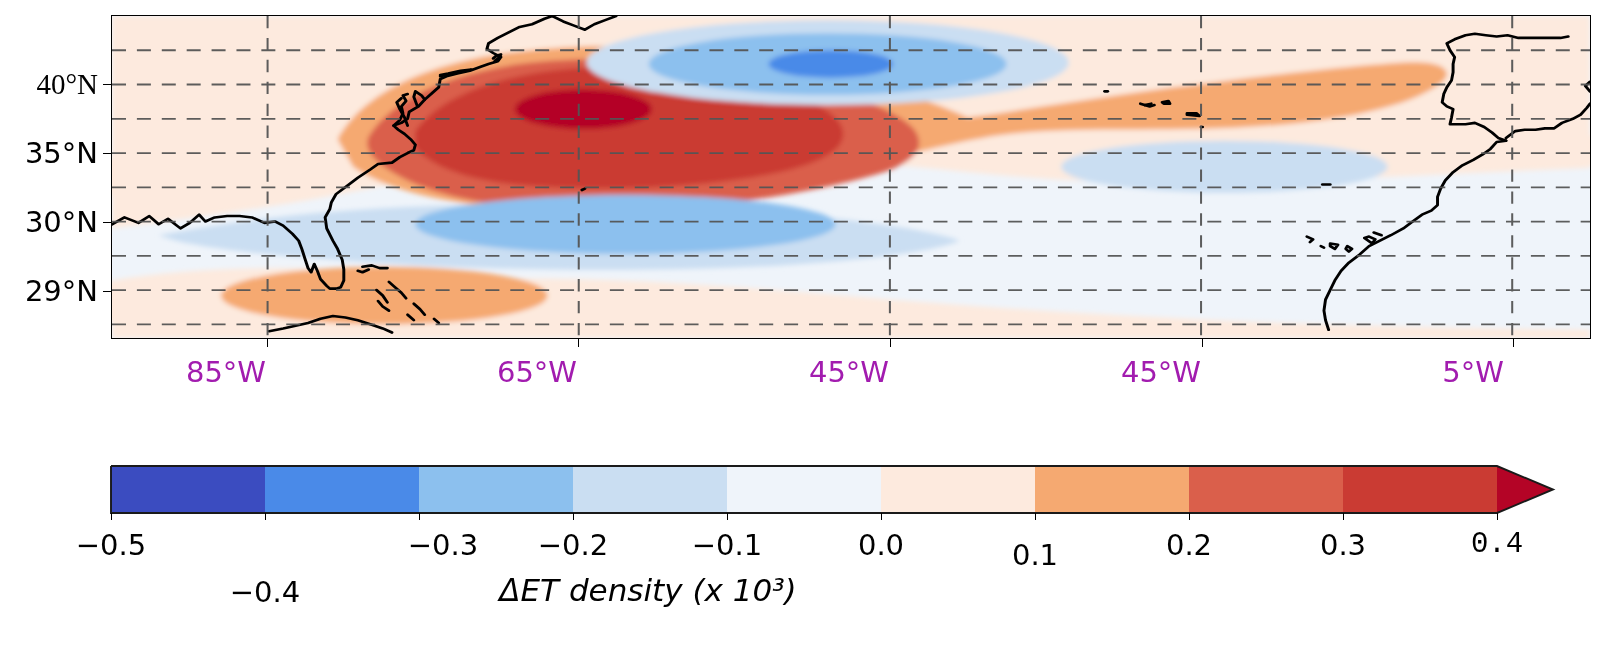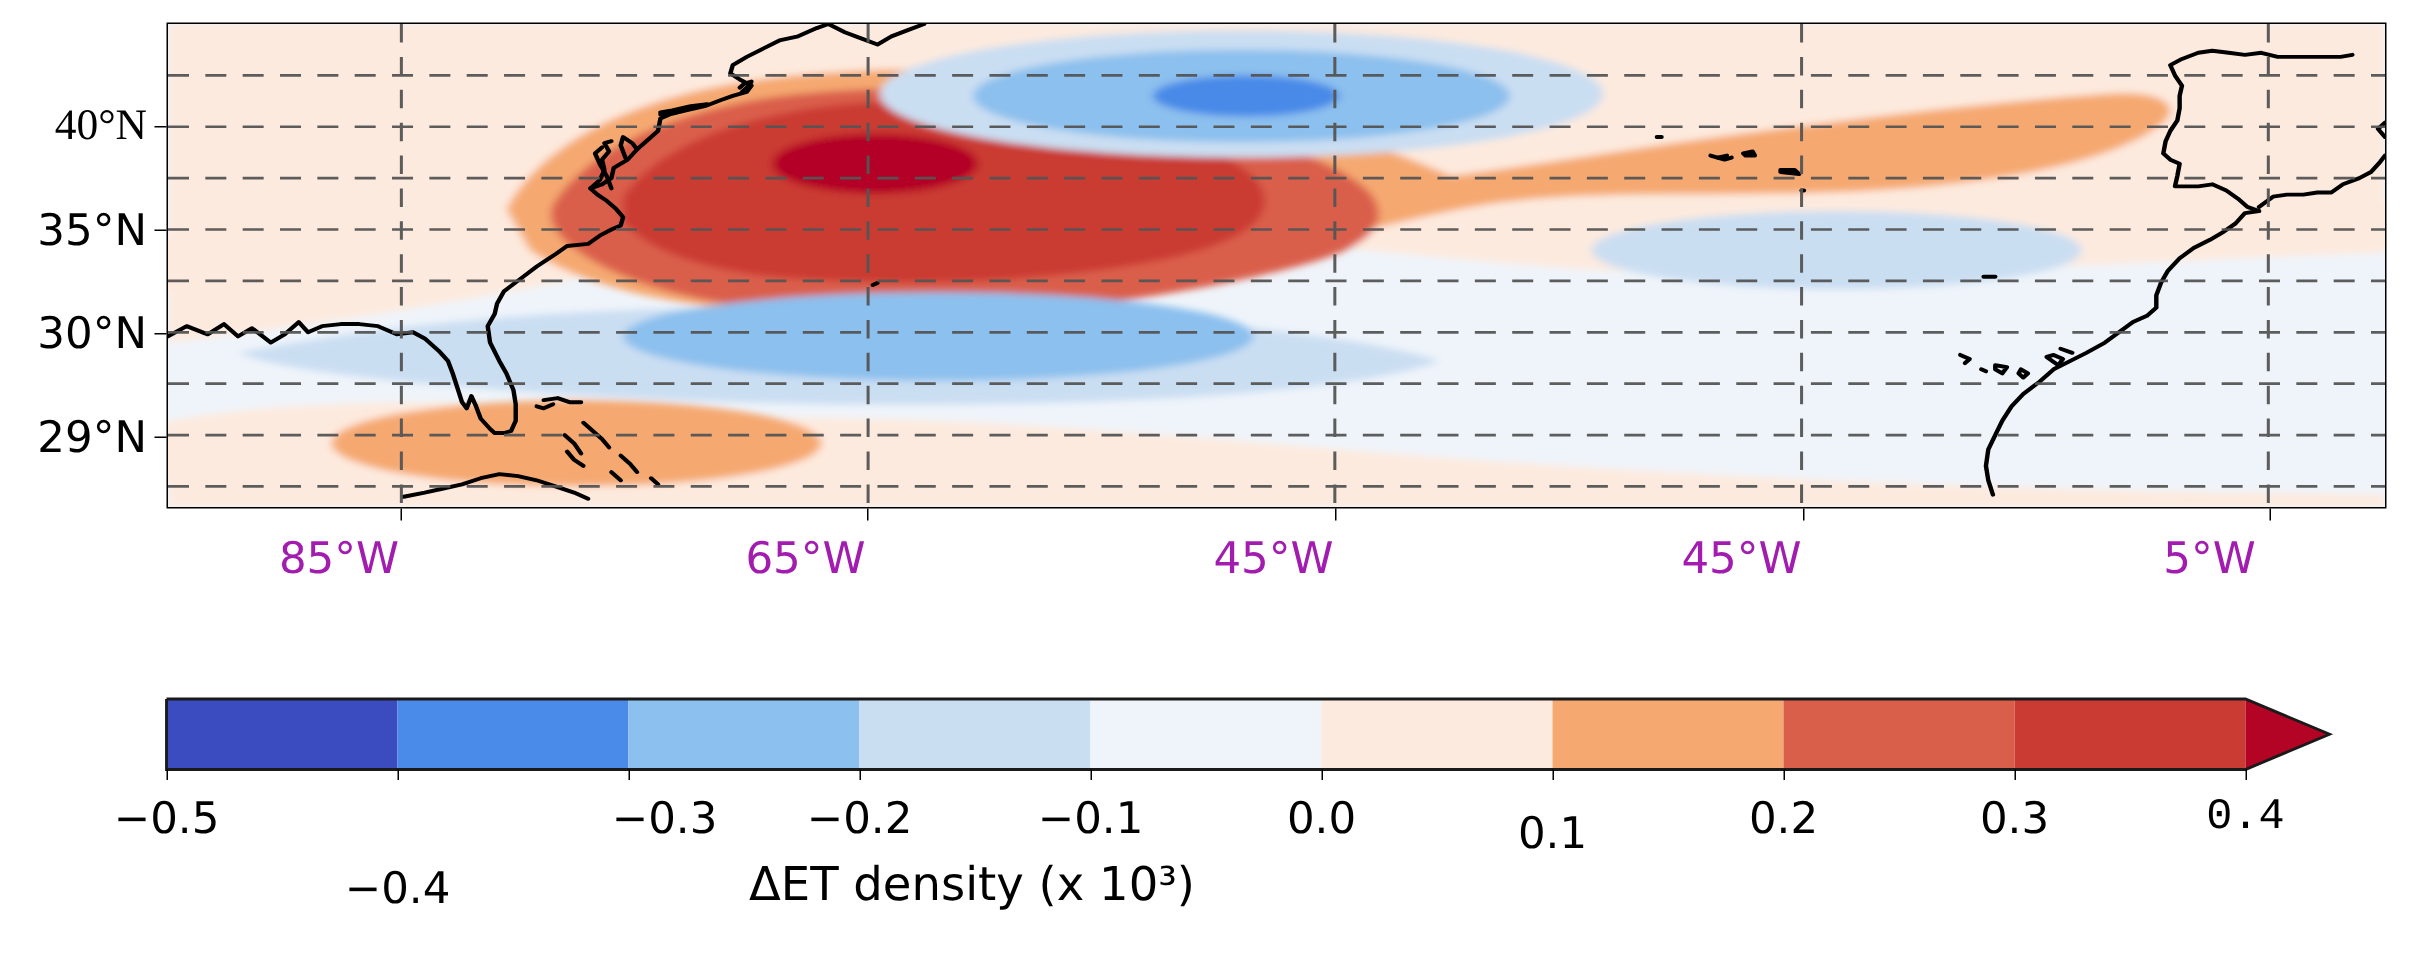--- a/index.html
+++ b/index.html
@@ -14,21 +14,21 @@
         transform:translateY(-50%);text-align:right;}
   .ytickmark{position:absolute;left:103px;width:8px;height:0;border-top:1.6px solid #000;}
   .xlab{position:absolute;font-size:29px;color:#a21caf;white-space:nowrap;
         transform:translateX(-50%);top:355px;}
   .xtickmark{position:absolute;top:339px;height:8px;width:0;border-left:1.6px solid #000;}
   #cbar-svg{position:absolute;left:0px;top:455px;width:1608px;height:70px;}
   .cbtick{position:absolute;font-size:29px;color:#000;transform:translateX(-50%);
           top:528px;white-space:nowrap;}
   .cbtickmark{position:absolute;top:513px;height:7px;width:0;border-left:1.6px solid #000;}
   #cbar-title{position:absolute;top:572px;left:0;width:1296px;text-align:center;
-              font-size:31px;color:#000;}
+              font-size:31px;color:#000;font-style:italic;}
 </style>
 </head>
 <body>
 
 <div id="map-panel">
   <svg id="map-svg" viewBox="-95 -45 95 23.5" preserveAspectRatio="none">
     <defs>
       <clipPath id="clipbox">
           <rect x="-95" y="-45" width="95" height="23.5"></rect>
         </clipPath>

